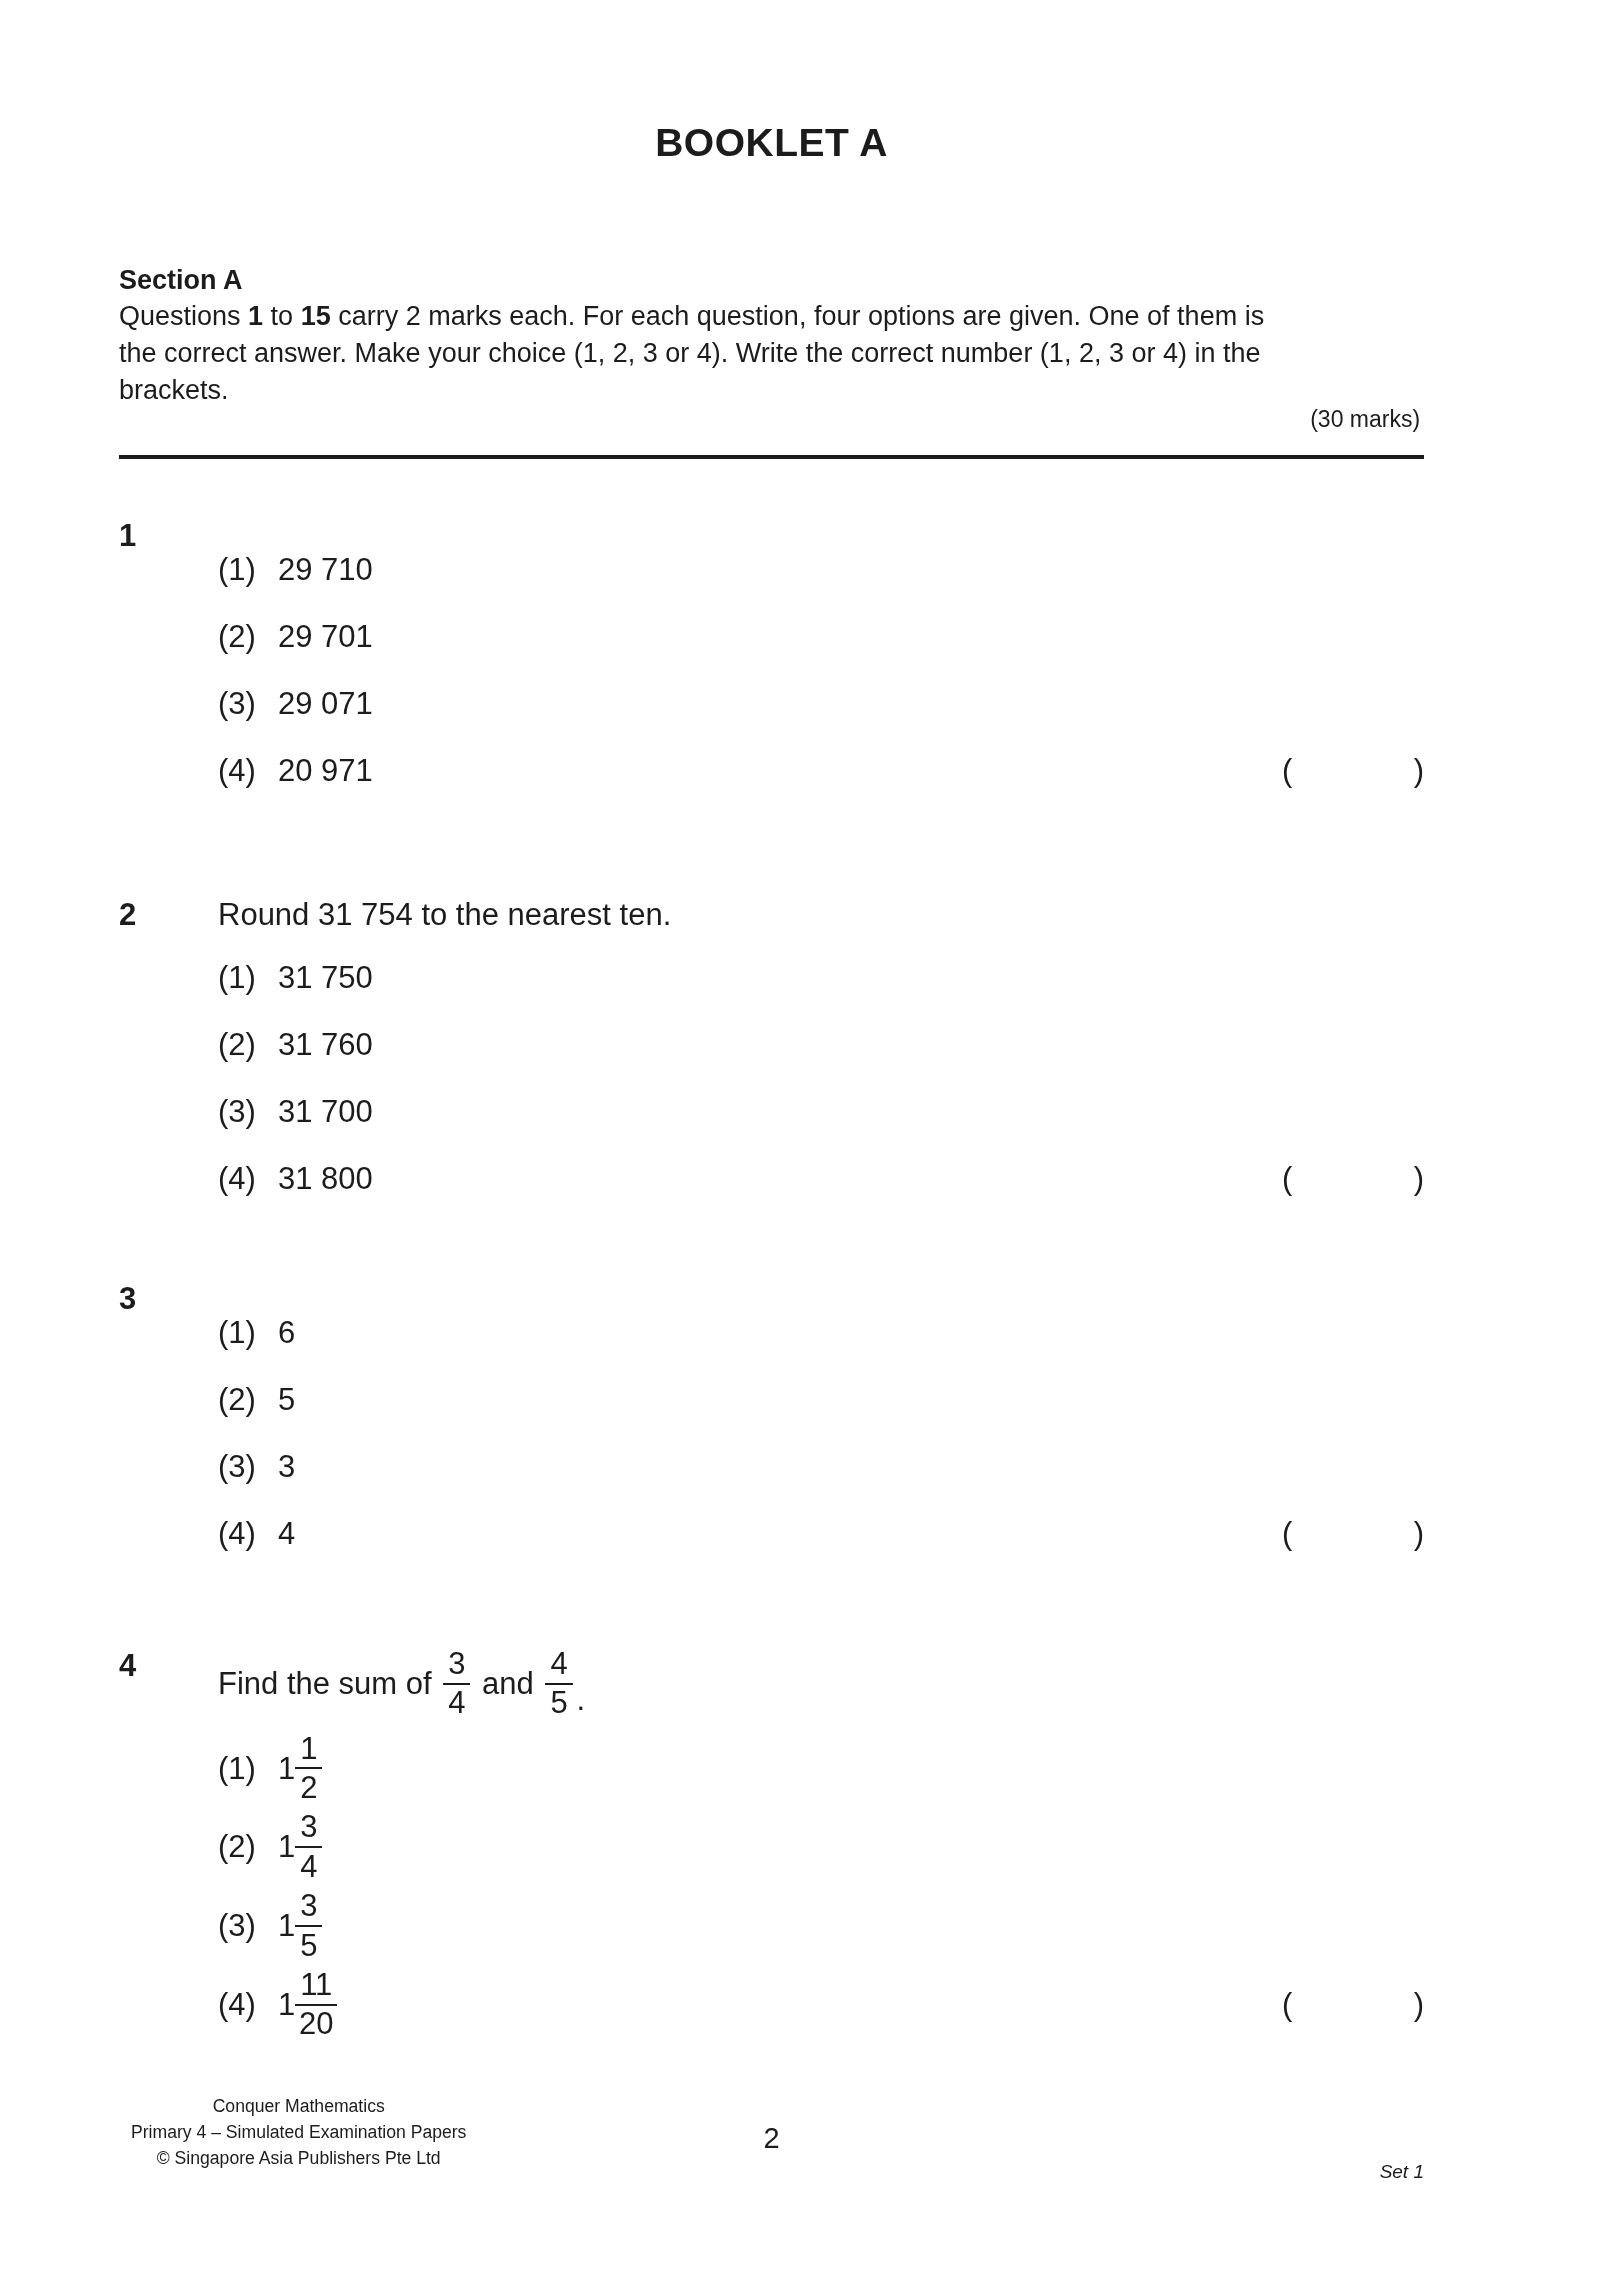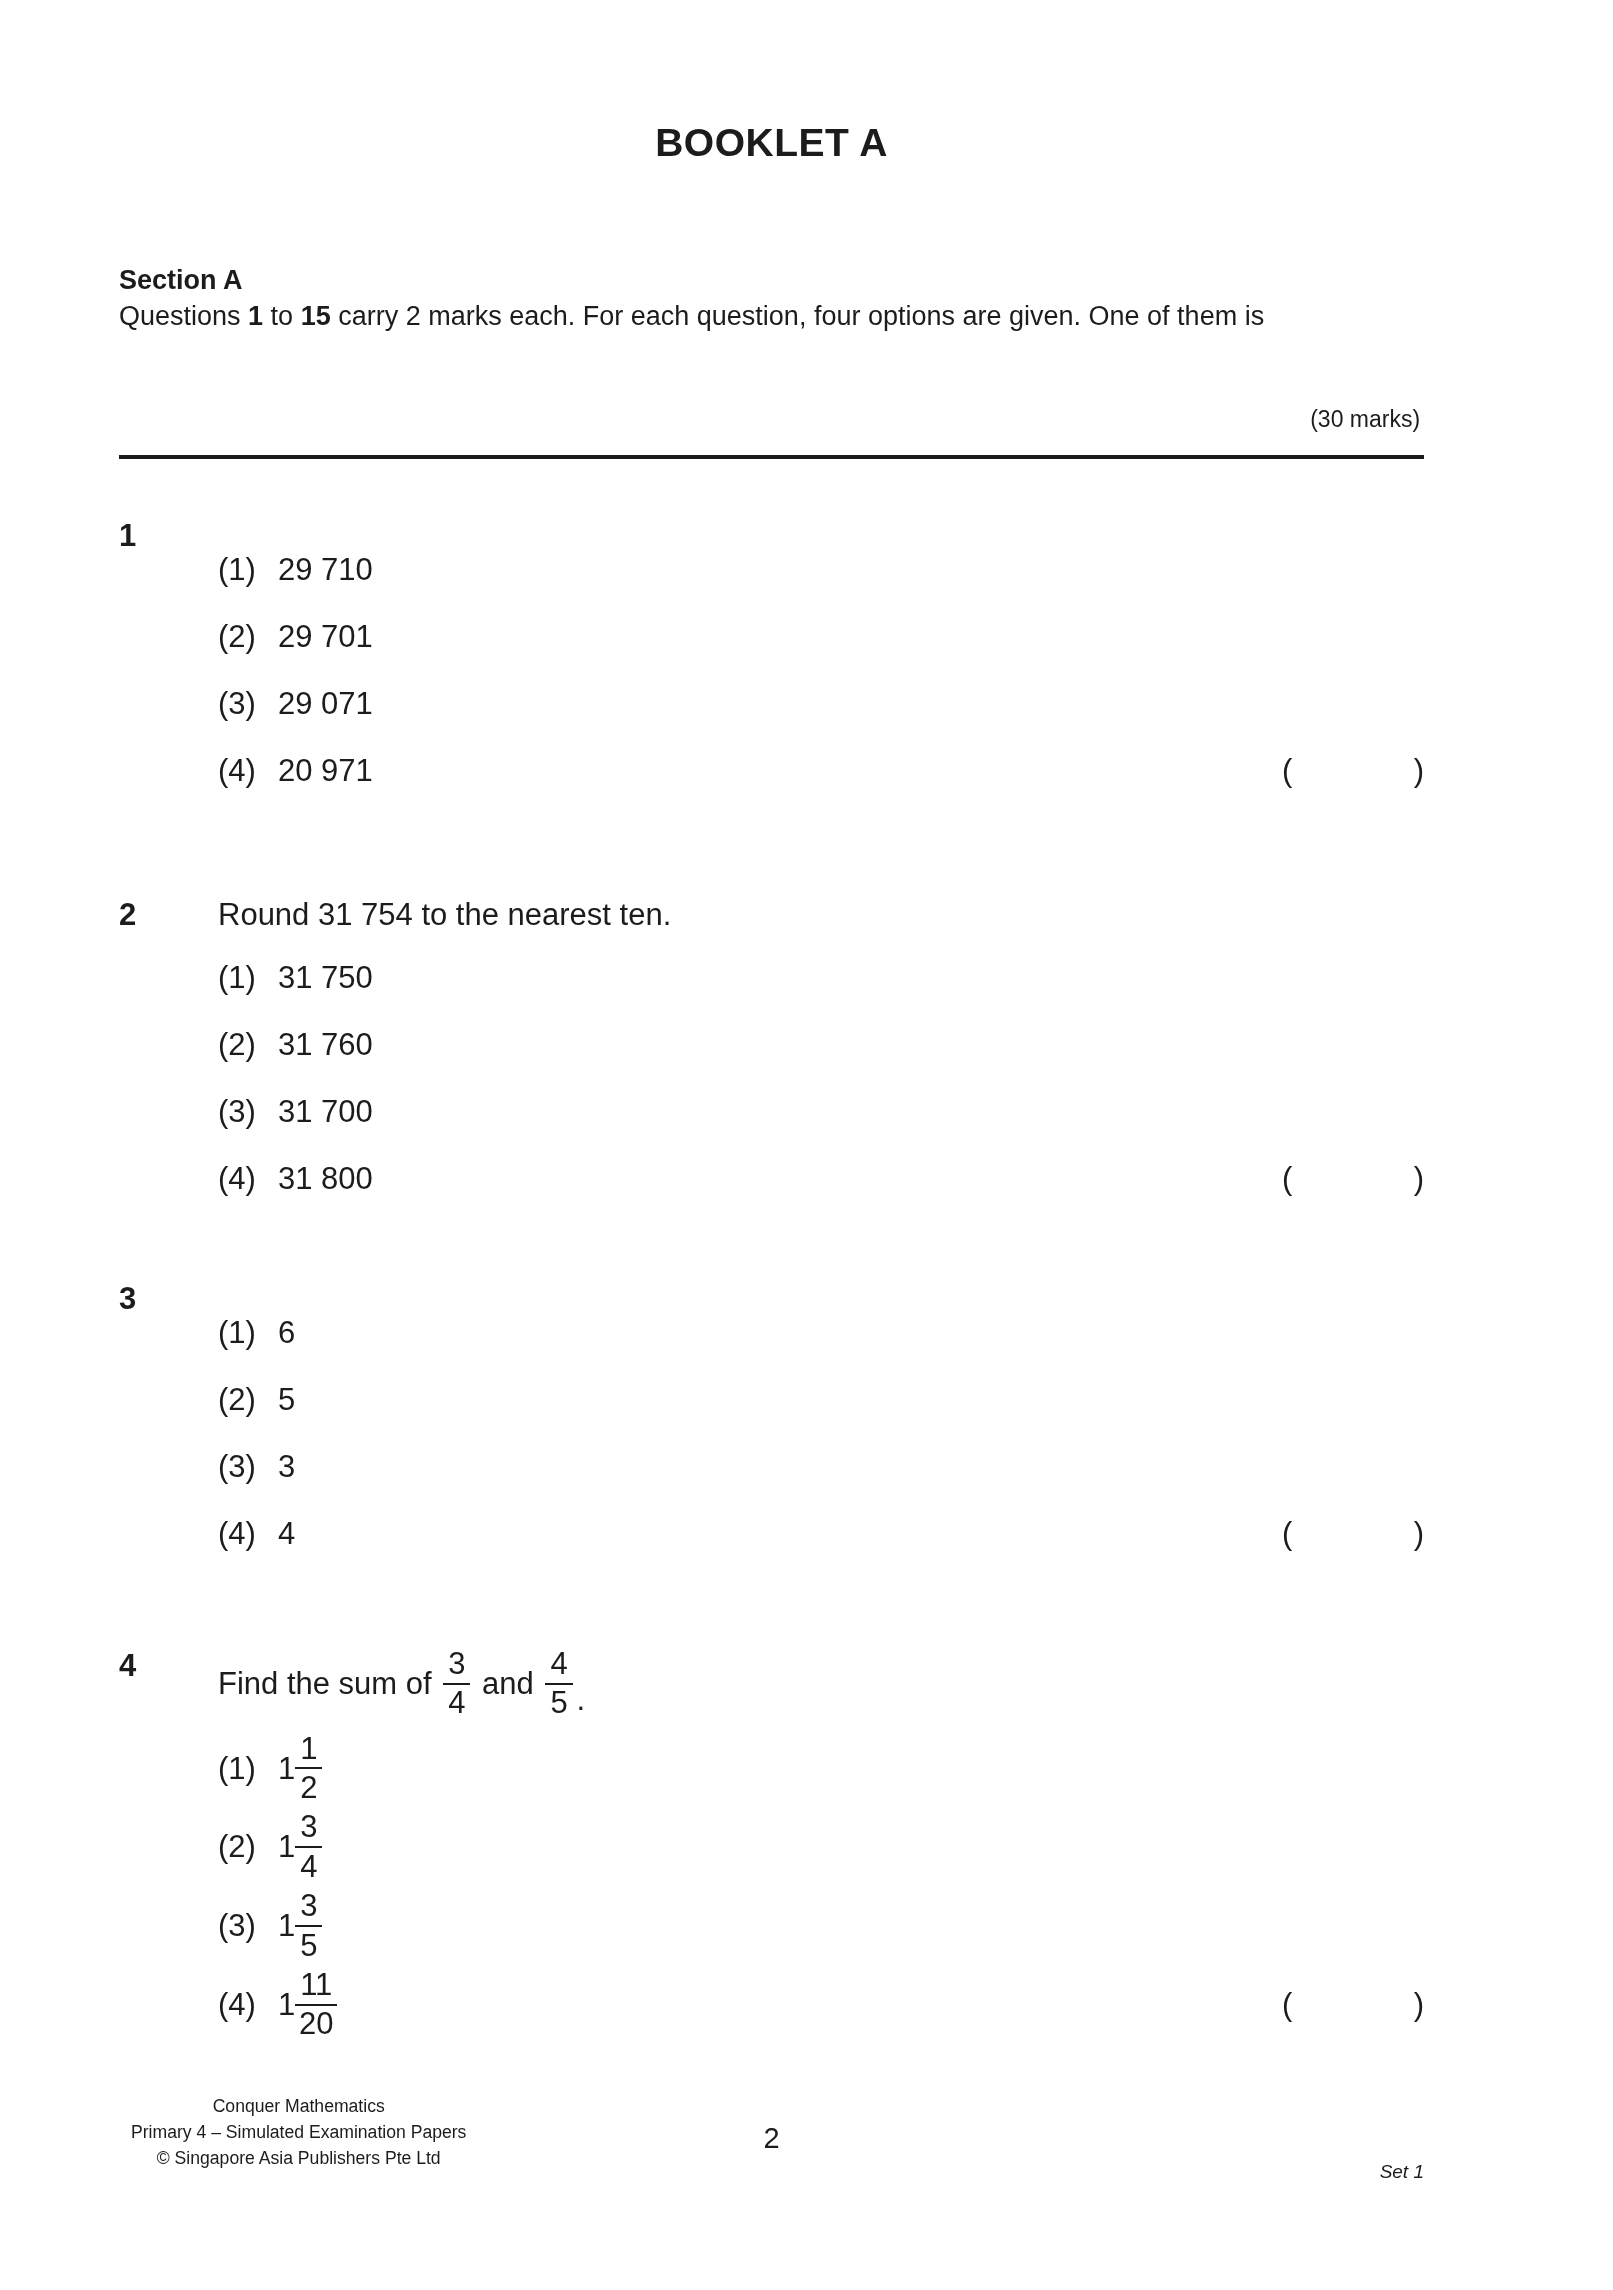--- a/index.html
+++ b/index.html
@@ -62,20 +62,22 @@
 
 <div class="page">
   <div class="content">
 
     <div class="title">BOOKLET A</div>
 
     <div class="section-heading">Section A</div>
 
     <div class="instructions">
       <div><span>Questions </span><span class="b">1</span><span> to </span><span class="b">15</span><span> carry 2 marks each. For each question, four options are given. One of them is</span></div>
+      <div>the correct answer. Make your choice (1, 2, 3 or 4). Write the correct number (1, 2, 3 or 4) in the</div>
+      <div>brackets.</div>
     </div>
 
     <div class="marks">(30 marks)</div>
     <div class="rule"></div>
 
     <section class="question q1">
       <div class="qnum">1</div>
       <div class="qbody">
         <div class="opt">
           <span class="olabel">(1)</span>

